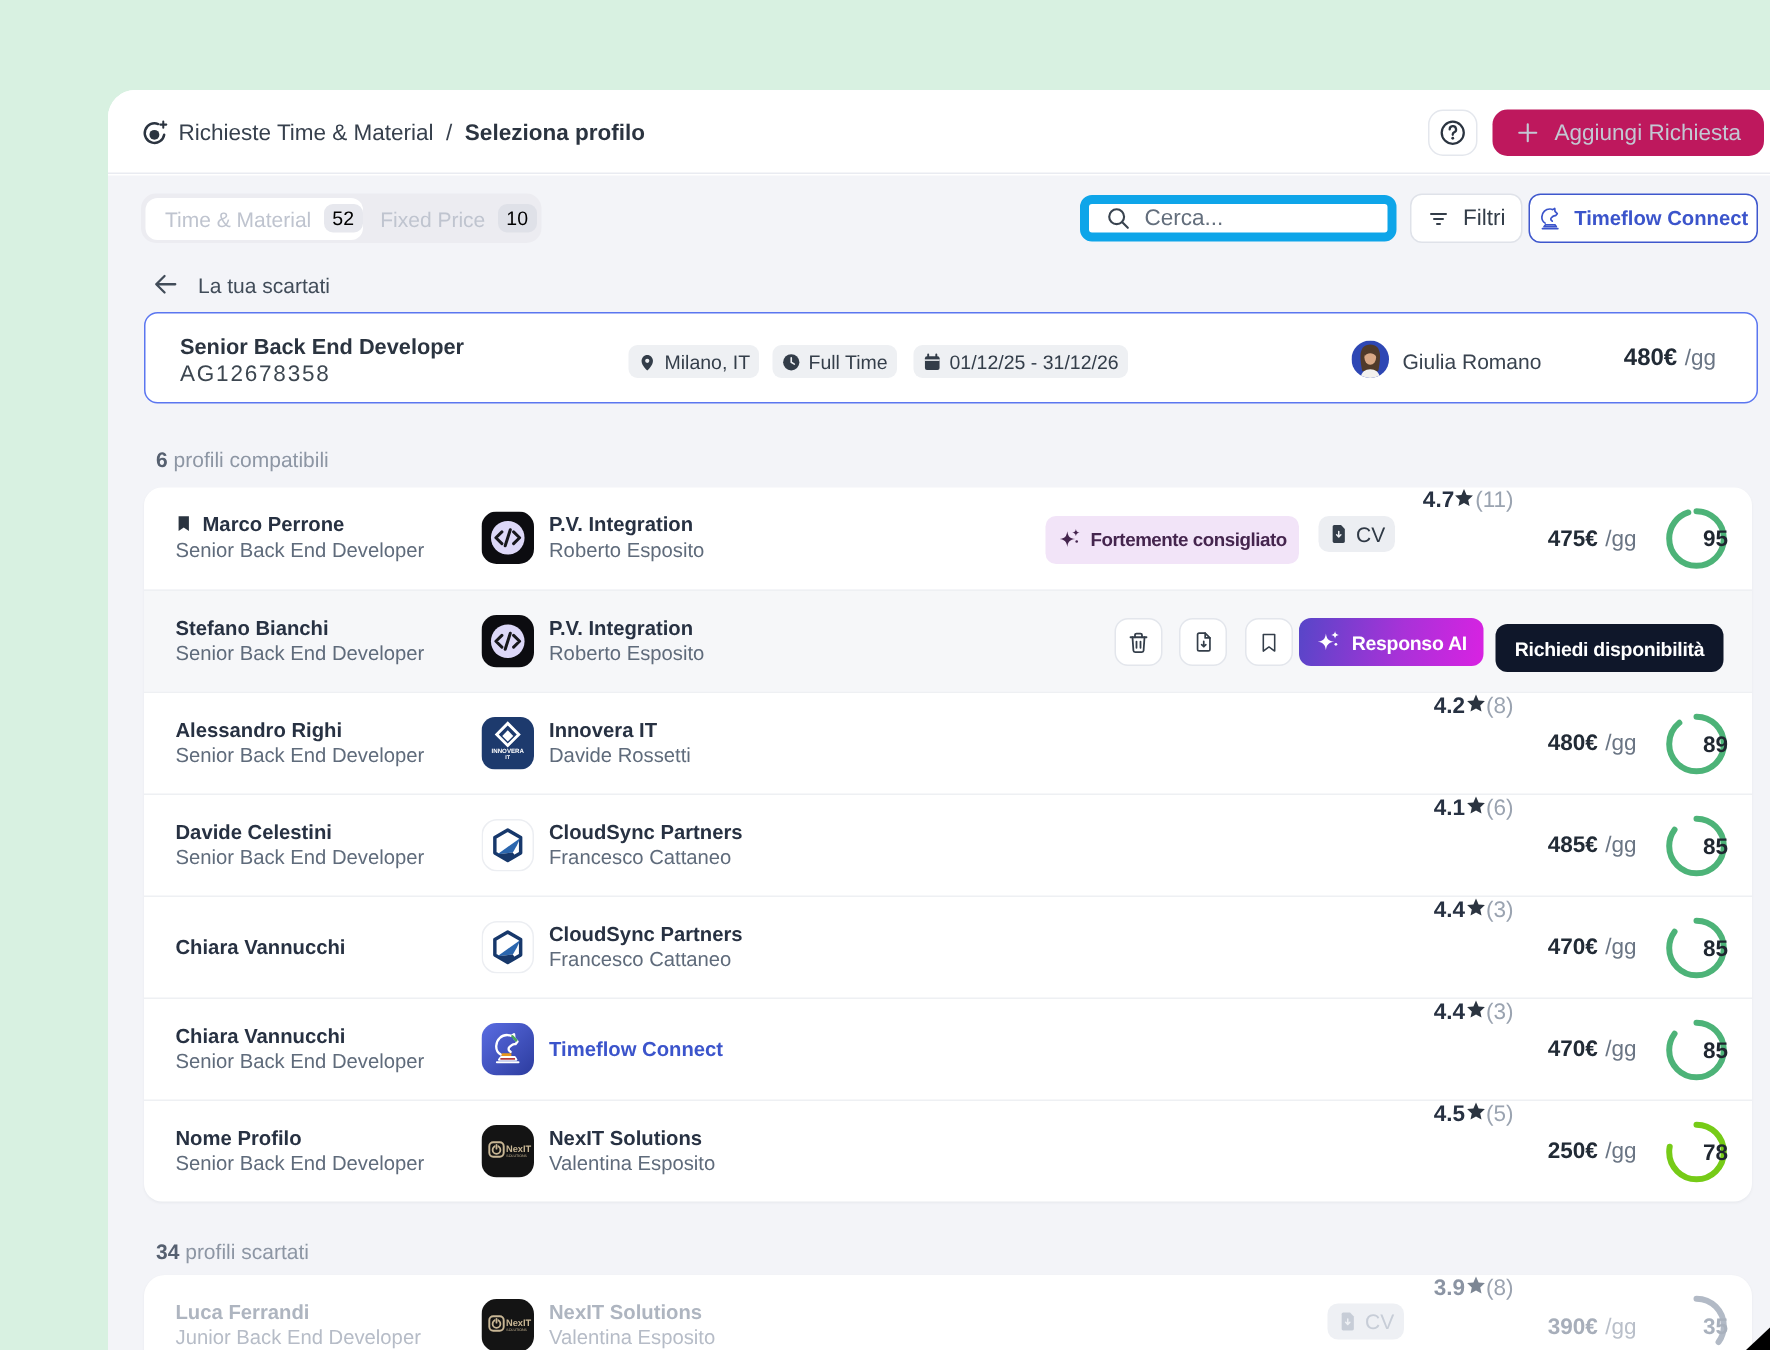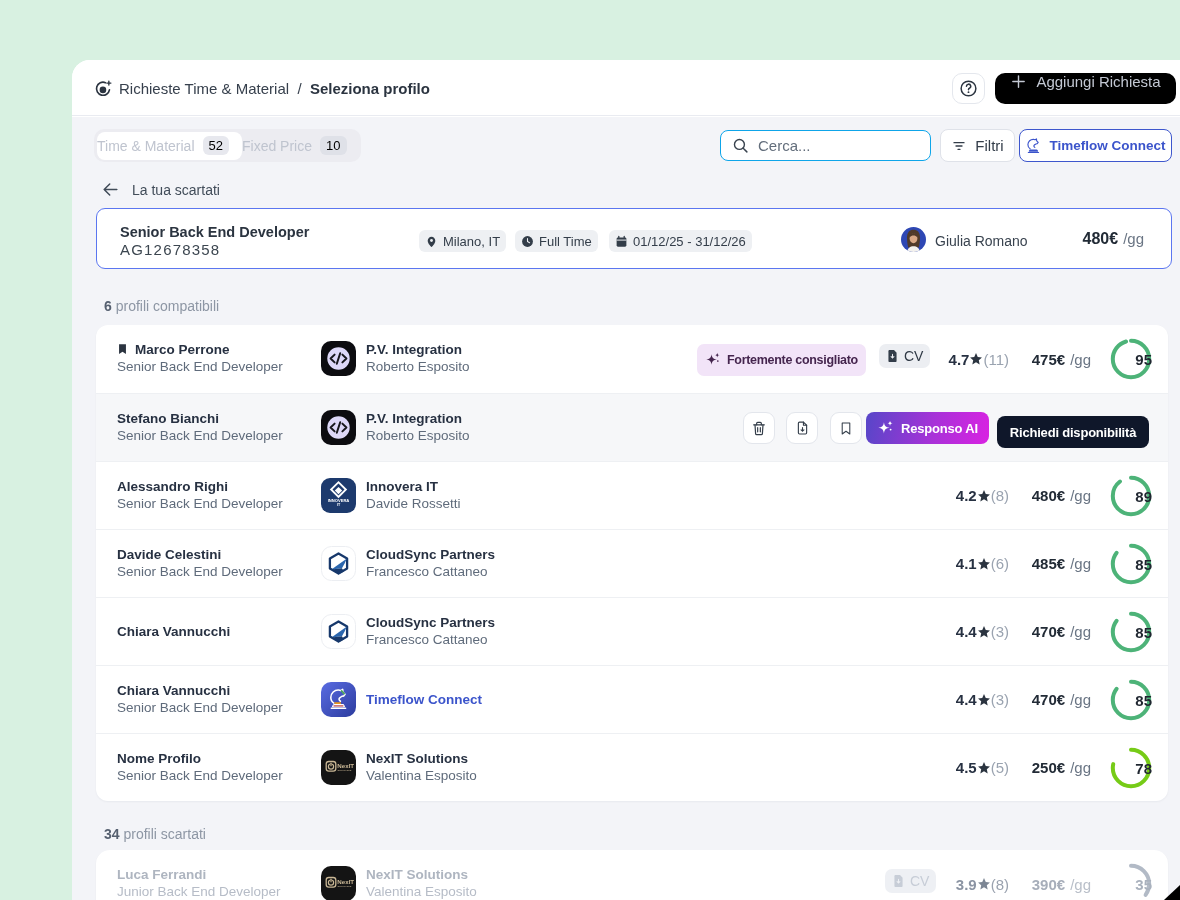--- a/index.html
+++ b/index.html
@@ -5,28 +5,28 @@
 *{margin:0;padding:0;box-sizing:border-box}
 html,body{width:1180px;height:900px;overflow:hidden}
 body{background:#d8f1e1;font-family:"Liberation Sans",sans-serif;position:relative}
 .abs{position:absolute}
 .panel{position:absolute;left:72px;top:60px;width:1108px;height:840px;background:#fff;border-top-left-radius:18px;overflow:hidden}
 .hdr{position:absolute;left:0;top:0;width:100%;height:56px;background:#fff;border-bottom:1px solid #e9ebf1}
 .bd{position:absolute;left:0;top:57px;width:100%;height:783px;background:#f3f4f8}
 .crumb1{color:#37404d;font-size:15px}
 .crumb2{color:#2b3440;font-size:15px;font-weight:bold}
 .hbtn{border:1px solid #e4e7ed;border-radius:10px;background:#fff;display:flex;align-items:center;justify-content:center}
-.gbtn{background:#000000;border-radius:10px;color:#c3c8d3;font-size:15px;display:flex;justify-content:center;gap:9px}
+.gbtn{background:#be185d;border-radius:10px;color:#c3c8d3;font-size:15px;display:flex;align-items:center;justify-content:center;gap:9px}
 .tabs{background:#ececf1;border-radius:10px;display:flex;align-items:center;padding:3px}
-.tab{display:flex;align-items:center;gap:8px;font-size:14px;color:#bfc4cf;justify-content:flex-start}
+.tab{display:flex;align-items:center;gap:8px;font-size:14px;color:#bfc4cf;justify-content:flex-end}
 .tab1{background:#fff;border-radius:8px;height:28px;width:145px}
 .tab2{width:116px}
 .tbadge{background:#e7e8ee;border-radius:6px;font-size:13px;color:#000000;padding:2px 6px}
 .tbadge2{background:#dfe1e8}
-.search{background:#fff;border:1px solid #0ea5e9;border-radius:8px;display:flex;align-items:center;padding:0 11px;gap:9px;color:#636e7c;font-size:15px}
+.search{background:#fff;border:6px solid #0ea5e9;border-radius:8px;display:flex;align-items:center;padding:0 11px;gap:9px;color:#636e7c;font-size:15px}
 .wbtn{background:#fff;border:1px solid #dfe2e9;border-radius:8px;display:flex;align-items:center;justify-content:center;gap:8px;font-size:15px;color:#333d49}
 .tcbtn{background:#fff;border:1.5px solid #3e57cd;border-radius:8px;display:flex;align-items:center;justify-content:center;gap:7px;font-size:13.5px;font-weight:bold;color:#3b54cb;white-space:nowrap}
 .backrow{display:flex;align-items:center;gap:12px;color:#414c59;font-size:14px}
 .poscard{background:#fff;border:1.5px solid #5b76f0;border-radius:9px}
 .ptitle{font-weight:bold;font-size:14.5px;color:#2b3440}
 .pcode{font-size:15px;color:#3c4650;letter-spacing:1.2px}
 .pbadge{background:#eef0f3;border-radius:6px;display:flex;align-items:center;gap:5px;font-size:13px;color:#343e4a;padding:0 6px;height:22px;white-space:nowrap}
 .seclab{font-size:14px;color:#8d96a4}
 .seclab b{color:#566070}
 .card{background:#fff;border-radius:12px;box-shadow:0 1px 2px rgba(25,35,60,.05)}
@@ -37,21 +37,21 @@
 .sub{font-size:13.5px;color:#5f6b7b;line-height:17px;white-space:nowrap}
 .gray .nm{color:#aeb5c0}
 .gray .sub{color:#b6bcc7}
 .gray .cnm{color:#aeb5c0}
 .gray .csub{color:#b6bcc7}
 .who{position:absolute;left:22px;top:16px}
 .logo{position:absolute;left:225px;top:16px;width:35px;height:35px}
 .comp{position:absolute;left:270px;top:16px}
 .cnm{font-size:13.5px;font-weight:bold;color:#273142;line-height:17px;white-space:nowrap}
 .csub{font-size:13.5px;color:#5f6b7b;line-height:17px;white-space:nowrap}
-.rate{position:absolute;right:159px;top:0;height:100%;display:flex;align-items:center;gap:0}
+.rate{position:absolute;right:159px;top:0;height:100%;display:flex;gap:0}
 .rv{font-size:15px;font-weight:bold;color:#273142}
 .rc{font-size:15px;color:#9aa3b0}
 .price{position:absolute;right:77px;top:0;height:100%;display:flex;align-items:center;gap:5px;white-space:nowrap}
 .pv{font-size:15px;font-weight:bold;color:#222b36}
 .pg{font-size:15px;color:#6a7584}
 .ring{position:absolute;left:1014px;top:13px;width:42px;height:42px}
 .ringn{position:absolute;width:100%;text-align:right;top:13px;font-size:15px;font-weight:bold;color:#1f2630}
 .ibtn{position:absolute;top:18px;width:32px;height:32px;background:#fff;border:1px solid #e3e6ec;border-radius:9px;display:flex;align-items:center;justify-content:center}
 .aibtn{position:absolute;top:18px;height:32px;background:linear-gradient(100deg,#5746c8,#a832d8 55%,#d922e2);border-radius:8px;color:#fff;font-size:13px;font-weight:bold;letter-spacing:-0.2px;display:flex;align-items:center;justify-content:center;gap:7px;white-space:nowrap}
 .rdbtn{position:absolute;top:22px;height:32px;background:#0f172a;border-radius:8px;color:#fff;font-size:13px;font-weight:bold;letter-spacing:-0.2px;display:flex;align-items:center;justify-content:center;white-space:nowrap}

